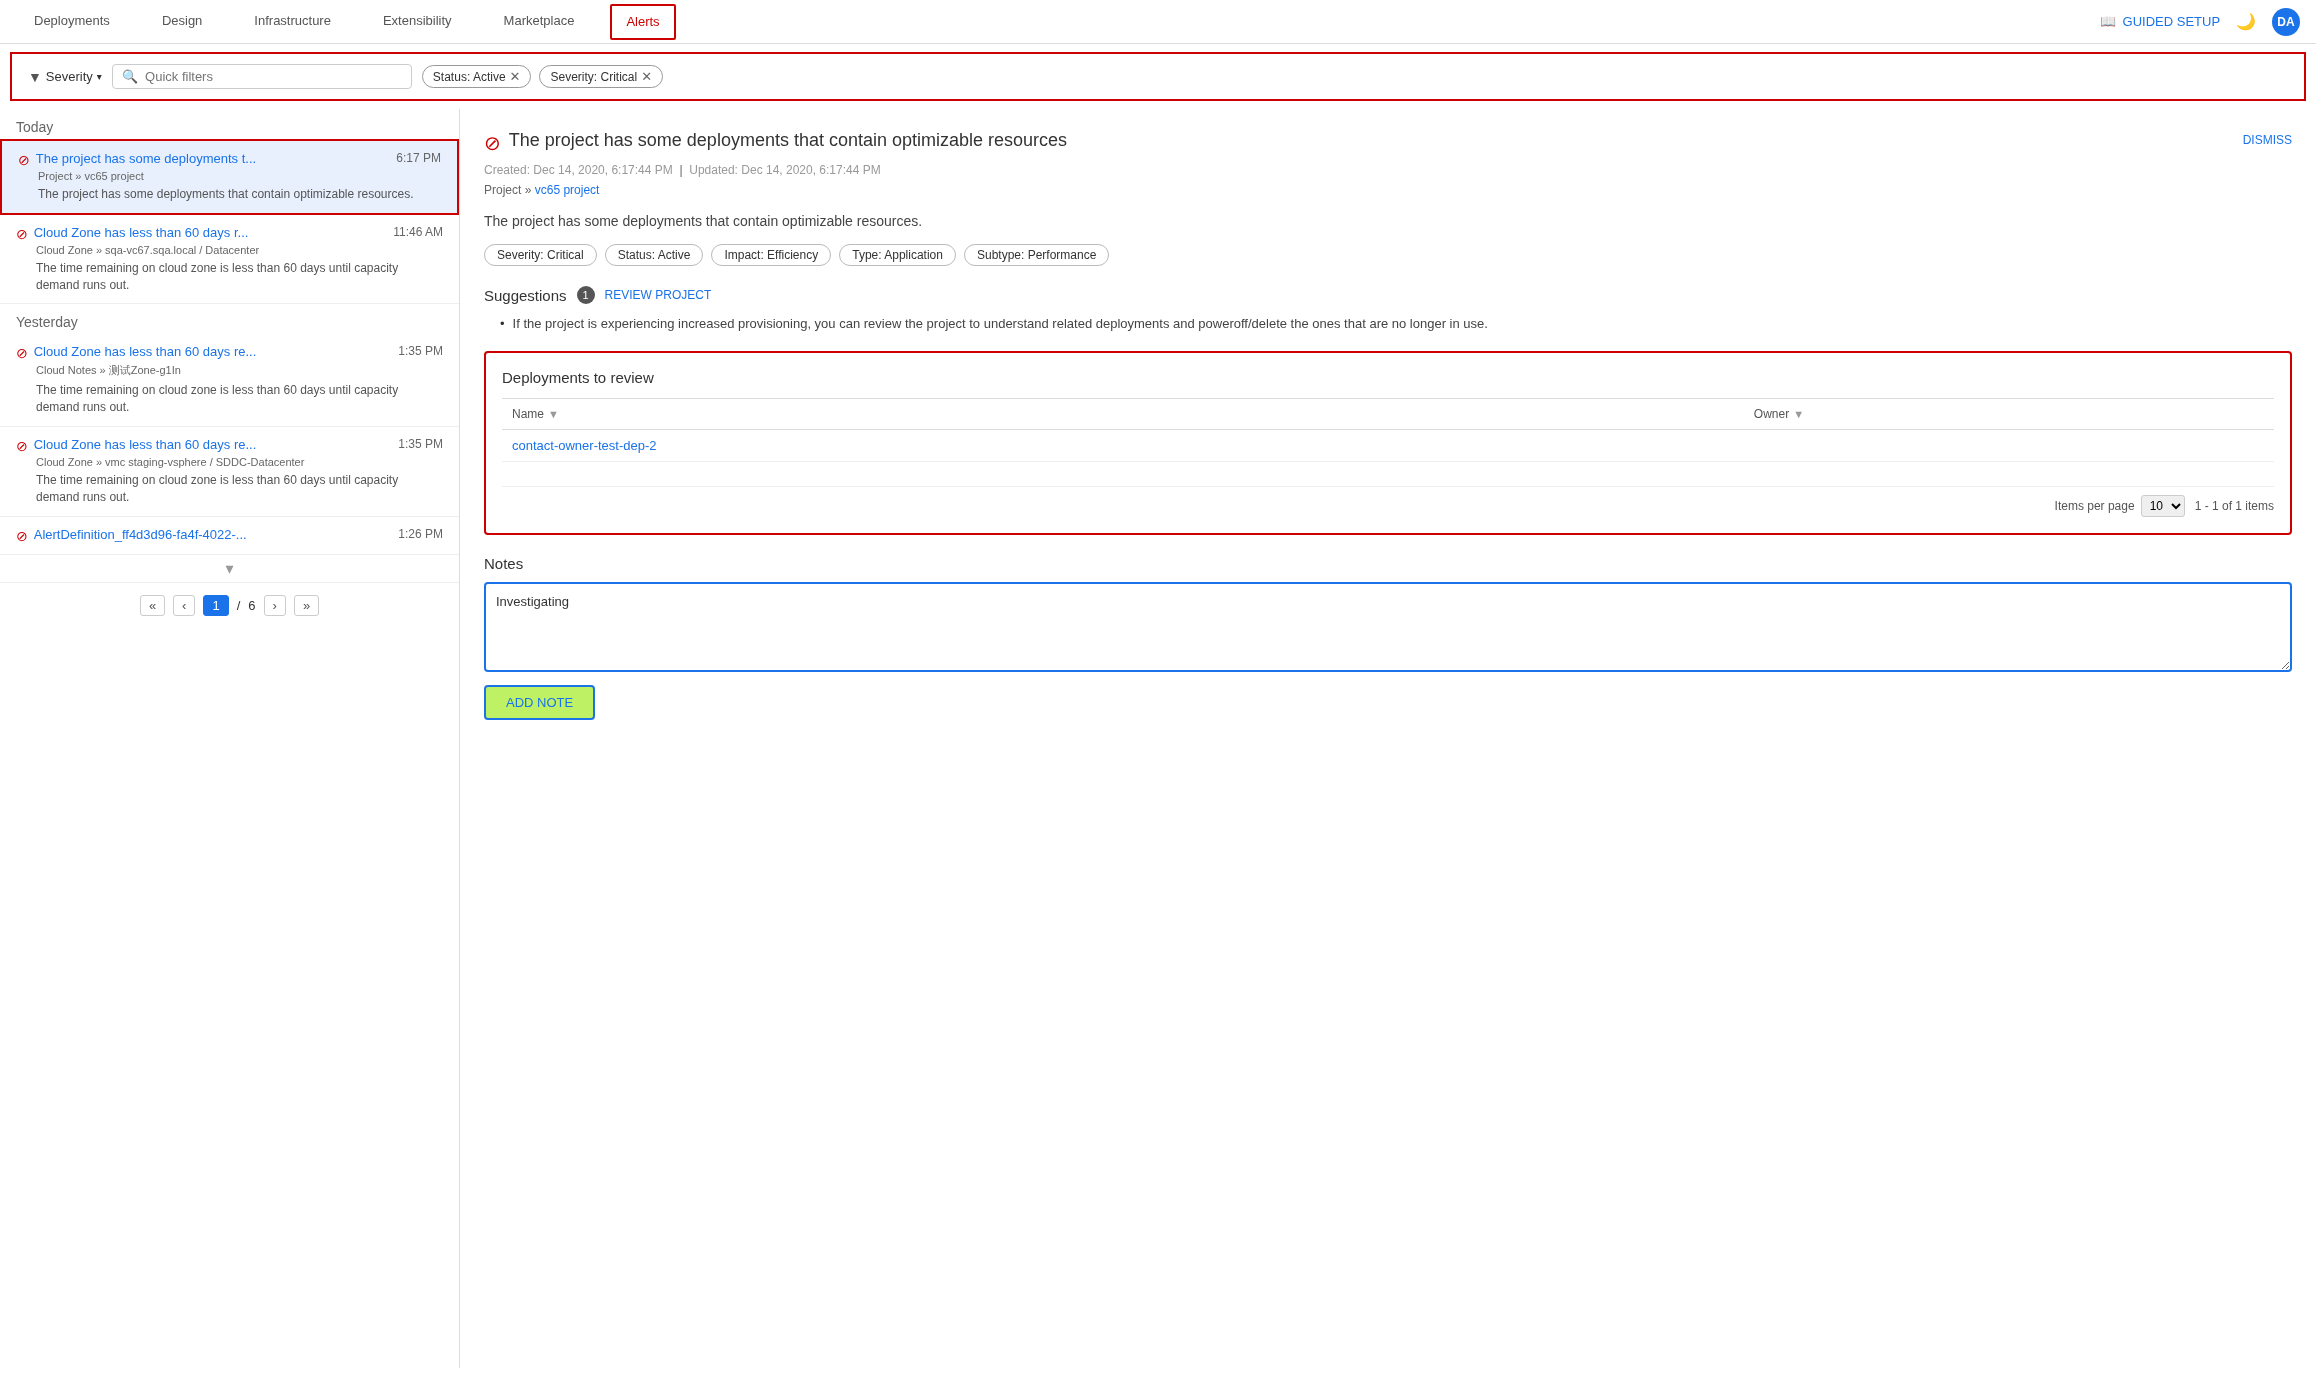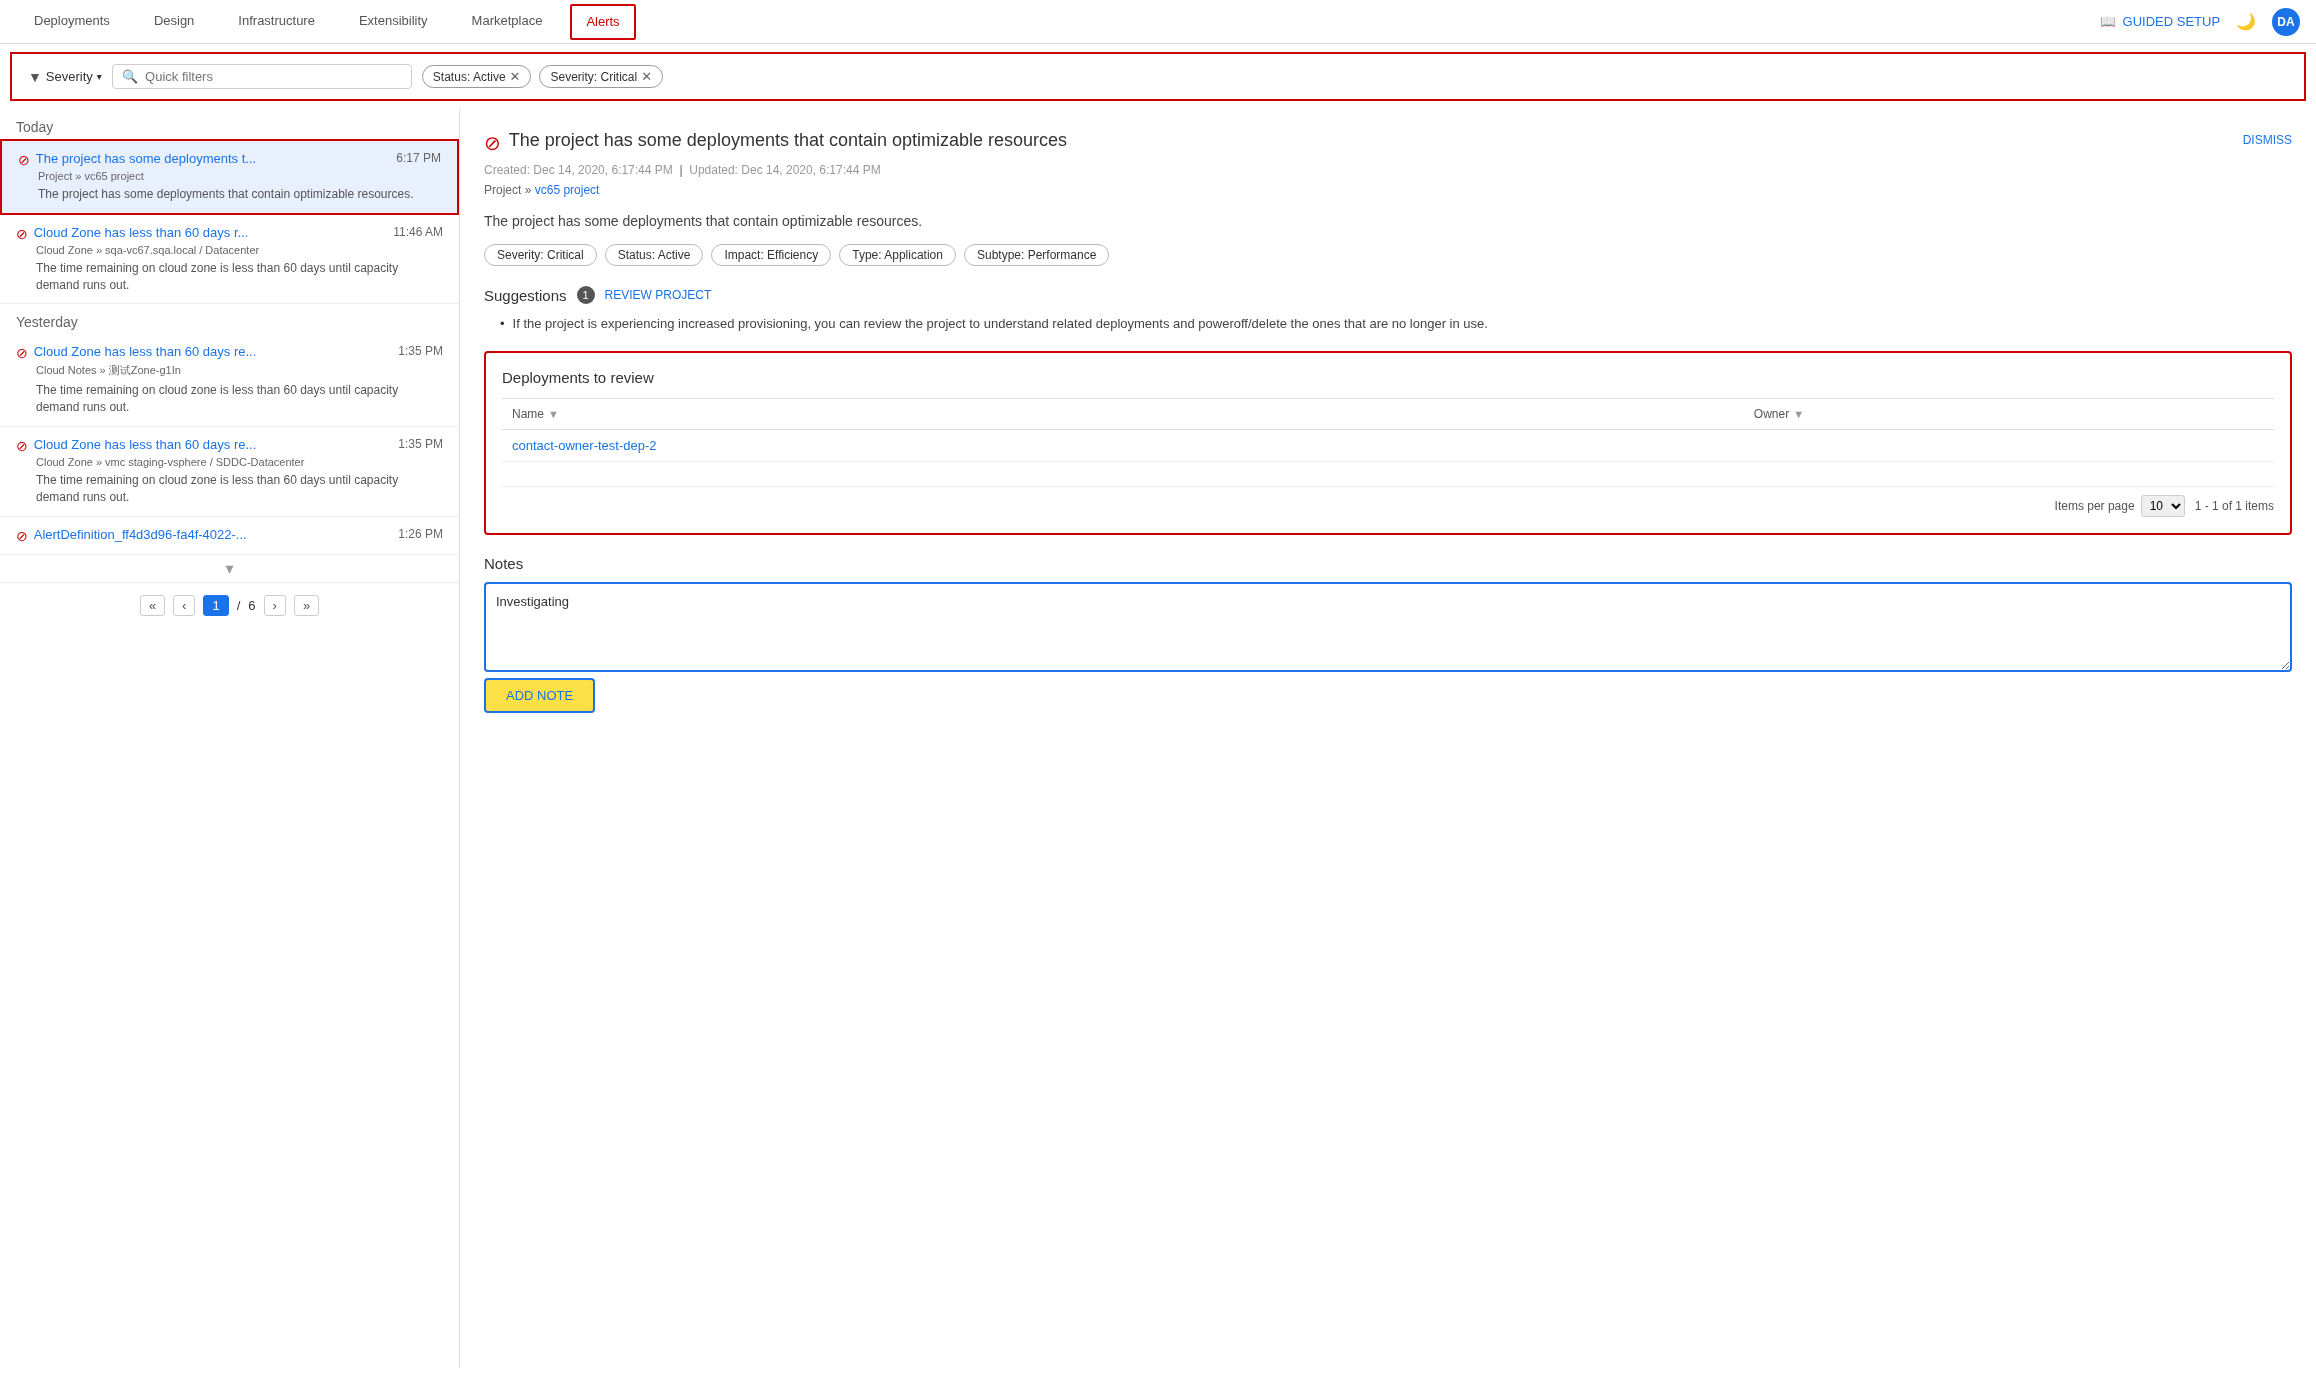--- a/index.html
+++ b/index.html
@@ -3,21 +3,21 @@
   <meta charset="utf-8">
   <style>
     * { box-sizing: border-box; margin: 0; padding: 0; }
     body { font-family: -apple-system, BlinkMacSystemFont, 'Segoe UI', Arial, sans-serif; font-size: 13px; color: #333; background: #fff; overflow: hidden; }
 
     
     .top-nav {
       display: flex; align-items: center; justify-content: space-between;
       border-bottom: 1px solid #ddd; padding: 0 16px; height: 44px; background: #fff;
     }
-    .nav-items { display: flex; align-items: center; gap: 8px; }
+    .nav-items { display: flex; align-items: center; gap: 16px; }
     .nav-item {
       padding: 0 18px; height: 44px; display: flex; align-items: center;
       font-size: 13px; color: #555; cursor: pointer; border-bottom: 2px solid transparent;
     }
     .nav-item.active {
       color: #c00; border-bottom: 2px solid #c00; font-weight: 500;
       border: 2px solid #c00; padding: 0 14px; border-radius: 2px; height: 36px; margin: 0 2px;
     }
     .nav-right { display: flex; align-items: center; gap: 16px; }
     .guided-setup { display: flex; align-items: center; gap: 6px; color: #1a73e8; font-size: 13px; cursor: pointer; }
@@ -124,22 +124,22 @@
 
     
     .notes-section { margin-bottom: 16px; }
     .notes-label { font-size: 15px; font-weight: 500; color: #333; margin-bottom: 10px; }
     .notes-textarea {
       width: 100%; border: 2px solid #1a73e8; border-radius: 4px; padding: 10px;
       font-size: 13px; color: #333; resize: vertical; min-height: 90px; outline: none;
       font-family: inherit;
     }
     .add-note-btn {
-      border: 2px solid #1a73e8; background: #fde047; color: #1a73e8; padding: 8px 20px;
-      font-size: 13px; font-weight: 500; border-radius: 4px; cursor: pointer; margin-top: 3px;
+      border: 2px solid #1a73e8; background: #bef264; color: #1a73e8; padding: 8px 20px;
+      font-size: 13px; font-weight: 500; border-radius: 4px; cursor: pointer; margin-top: 10px;
     }
 
     
     ::-webkit-scrollbar { width: 6px; }
     ::-webkit-scrollbar-thumb { background: #ccc; border-radius: 3px; }
   </style>
 </head>
 <body>
 
 <div class="top-nav">

